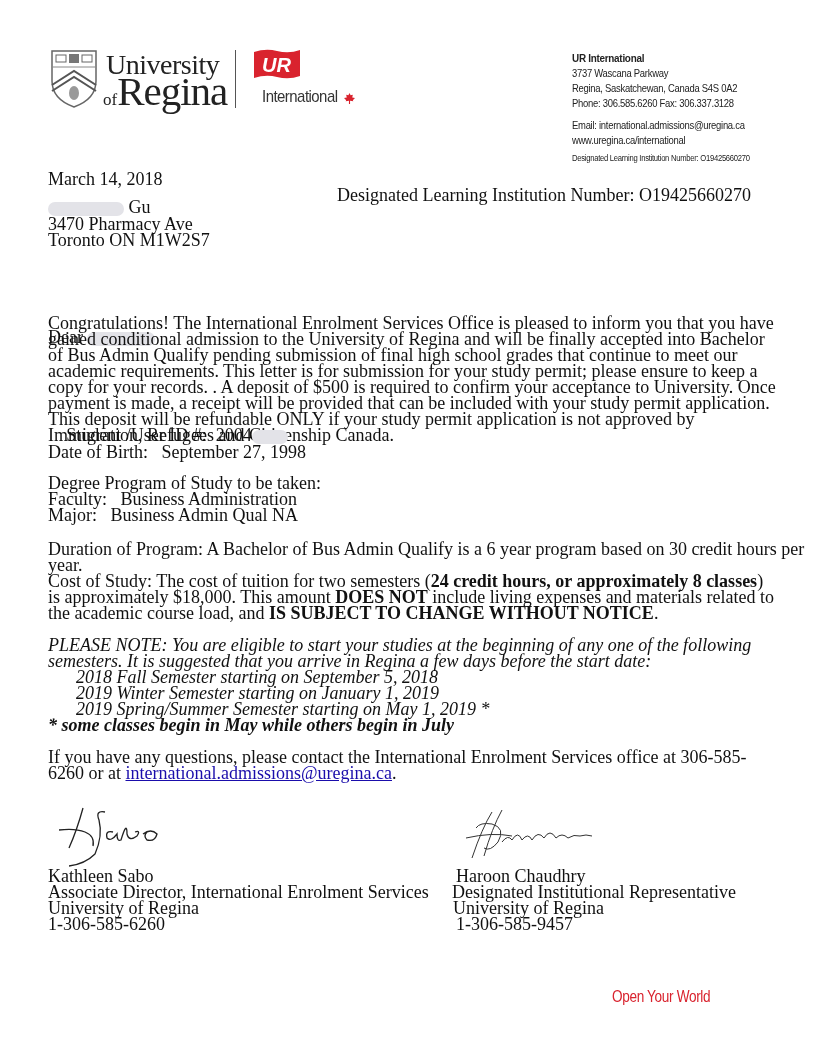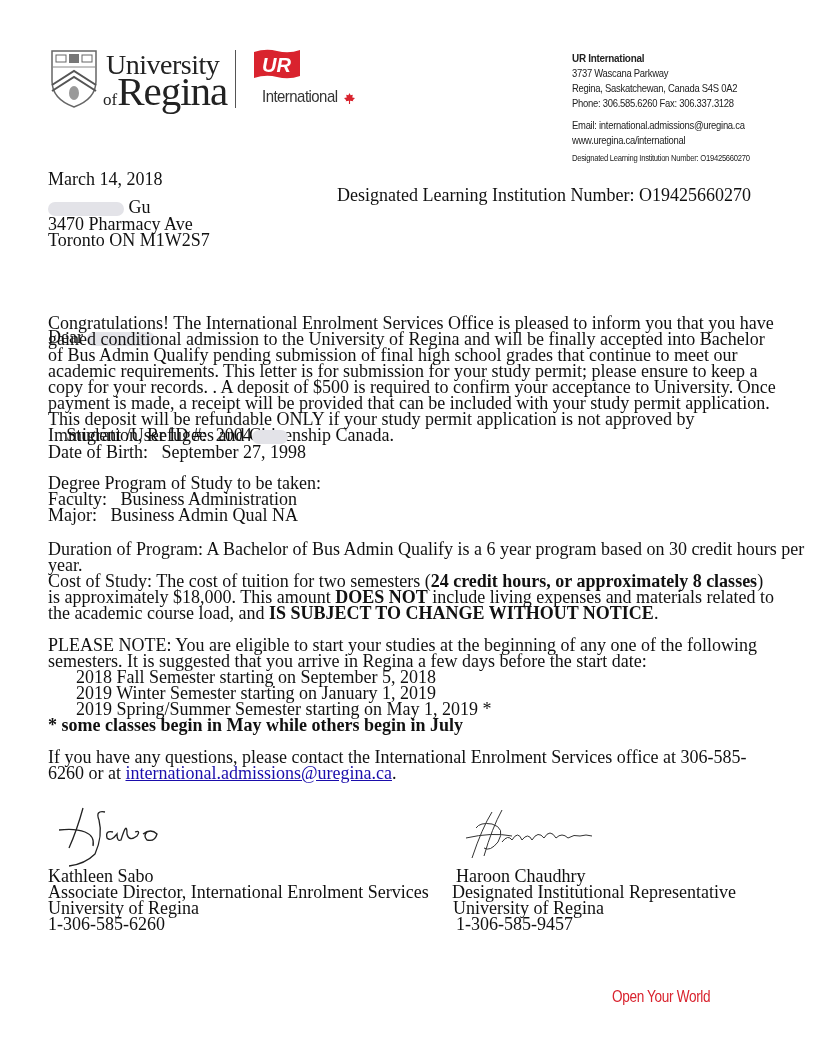--- a/index.html
+++ b/index.html
@@ -30,21 +30,21 @@
   #dli { left: 337px; top: 187px; }
   #recipient { left: 48px; top: 199px; }
   .redact { display:inline-block; background:#e3e3e8; border-radius: 7px; vertical-align: middle; }
   #dear { left: 48px; top: 283px; margin-top: 46px; }
 
   #para1 { left: 48px; top: 315px; width: 730px; }
   #ids { left: 48px; top: 427px; text-align: center; }
   #degree { left: 48px; top: 475px; }
   #duration { left: 48px; top: 541px; }
   #cost { left: 48px; top: 573px; width: 730px; }
-  #note { left: 48px; top: 637px; width: 730px; }
+  #note { left: 48px; top: 637px; width: 730px; font-style: italic; }
   #note .sem { padding-left: 28px; display: block; }
   #questions { left: 48px; top: 749px; width: 730px; }
   #questions a { color: #1a0dab; text-decoration: underline; }
 
   #sig1 { left: 55px; top: 800px; width: 120px; height: 70px; }
   #sig1-block { left: 48px; top: 868px; }
   #sig2 { left: 462px; top: 808px; width: 135px; height: 55px; }
   #sig2-block { left: 452px; top: 868px; }
 
   #tagline { left: 612px; top: 988px; font-size: 16px; color: #d9232e; letter-spacing: -0.4px; transform: scaleX(0.85); transform-origin: left; }

